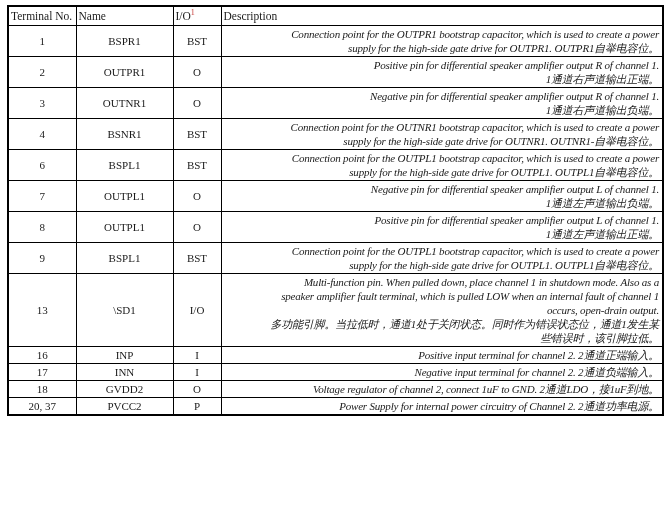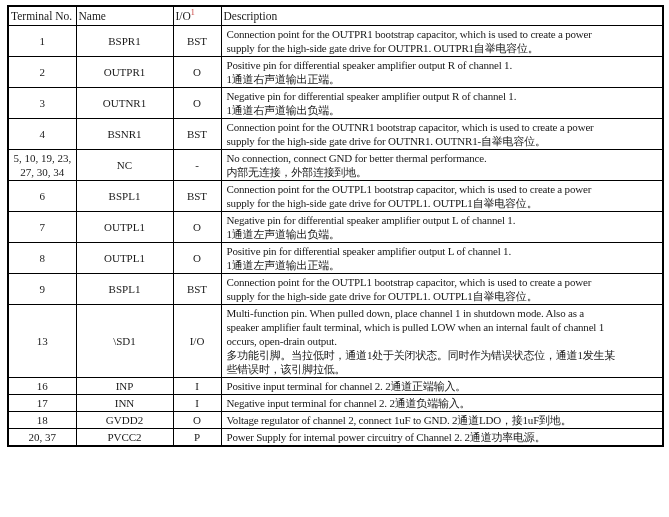--- a/index.html
+++ b/index.html
@@ -29,21 +29,21 @@
     font-weight: normal;
     font-size: 11.5px;
     text-align: left;
     padding: 2px 2px;
   }
   col.c-no   { width: 68px; }
   col.c-name { width: 97px; }
   col.c-io   { width: 48px; }
   col.c-desc { width: 442px; }
   td.c { text-align: center; }
-  td.desc { padding-left: 5px; padding-right: 3px; text-align: left; }
+  td.desc { padding-left: 5px; padding-right: 3px; text-align: right; font-style: italic; }
   td.desc .line { letter-spacing: -0.2px; }
   sup.io-sup {
     color: var(--sup-color);
     font-size: 8px;
     line-height: 0;
   }
 </style>
 </head>
 <body>
 
@@ -91,29 +91,20 @@
             <div class="line">1通道右声道输出负端。</div>
           </td>
         </tr>
         <tr>
           <td class="c">4</td>
           <td class="c">BSNR1</td>
           <td class="c">BST</td>
           <td class="desc">
             <div class="line">Connection point for the OUTNR1 bootstrap capacitor, which is used to create a power</div>
             <div class="line">supply for the high-side gate drive for OUTNR1. OUTNR1-自举电容位。</div>
-          </td>
-        </tr>
-        <tr>
-          <td class="c">5, 10, 19, 23, 27, 30, 34</td>
-          <td class="c">NC</td>
-          <td class="c">-</td>
-          <td class="desc">
-            <div class="line">No connection, connect GND for better thermal performance.</div>
-            <div class="line">内部无连接，外部连接到地。</div>
           </td>
         </tr>
         <tr>
           <td class="c">6</td>
           <td class="c">BSPL1</td>
           <td class="c">BST</td>
           <td class="desc">
             <div class="line">Connection point for the OUTPL1 bootstrap capacitor, which is used to create a power</div>
             <div class="line">supply for the high-side gate drive for OUTPL1. OUTPL1自举电容位。</div>
           </td>

